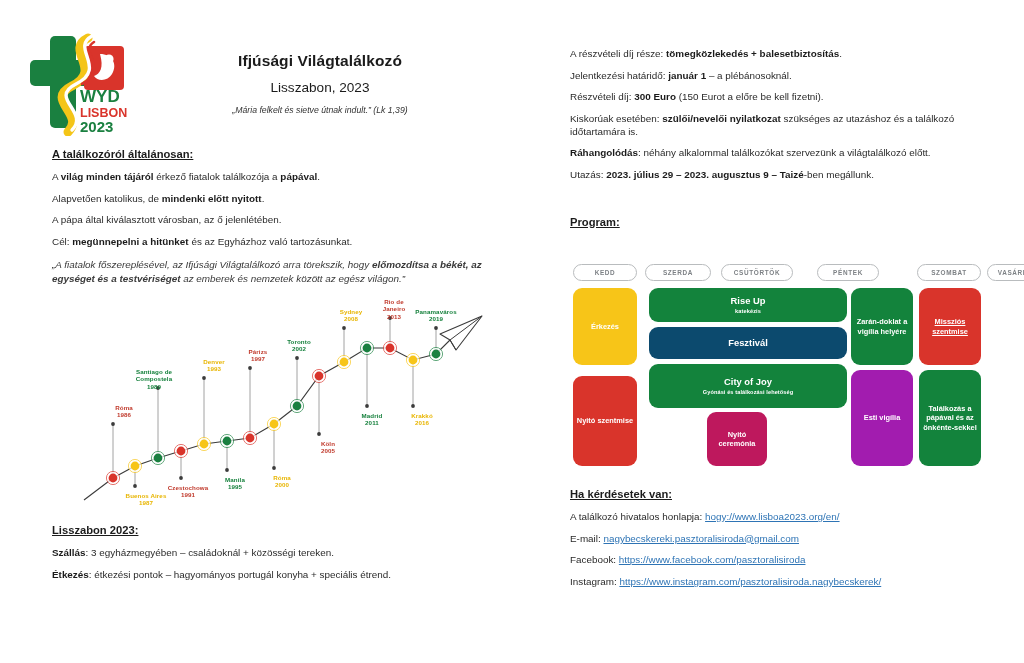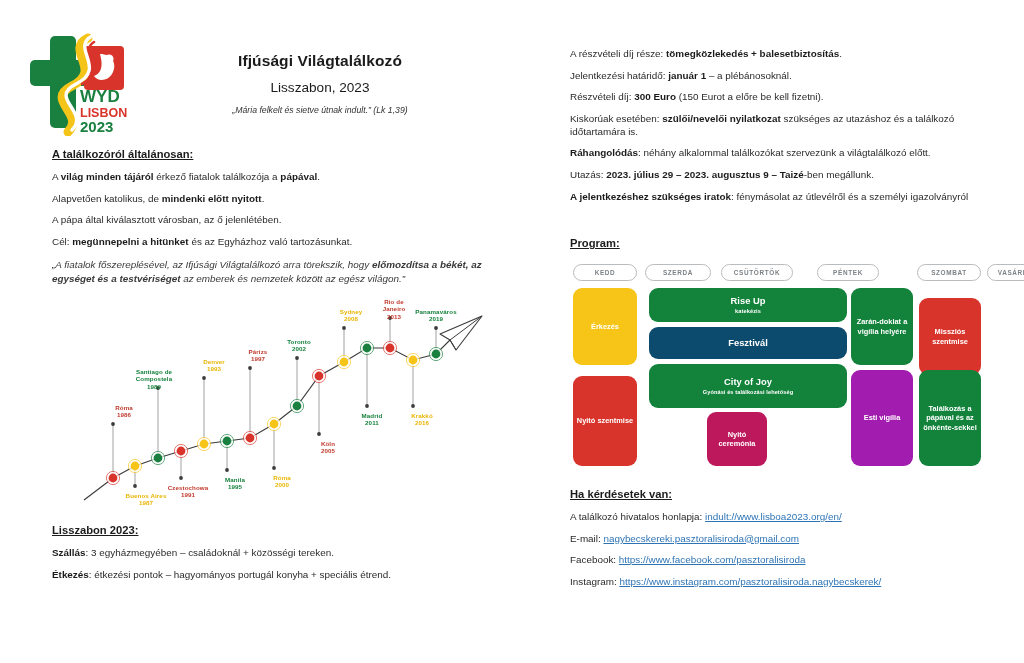--- a/index.html
+++ b/index.html
@@ -197,21 +197,20 @@
   </div>
 
   <div class="col-right">
     <div id="detail-rows">
         <div class="p">A részvételi díj része: <b>tömegközlekedés + balesetbiztosítás</b>.</div>
         <div class="p">Jelentkezési határidő: <b>január 1</b> – a plébánosoknál.</div>
         <div class="p">Részvételi díj: <b>300 Euro</b> (150 Eurot a előre be kell fizetni).</div>
         <div class="p">Kiskorúak esetében: <b>szülői/nevelői nyilatkozat</b> szükséges az utazáshoz és a találkozó időtartamára is.</div>
         <div class="p"><b>Ráhangolódás</b>: néhány alkalommal találkozókat szervezünk a világtalálkozó előtt.</div>
         <div class="p">Utazás: <b>2023. július 29 – 2023. augusztus 9 – Taizé</b>-ben megállunk.</div>
-        <div class="p"><b>A jelentkezéshez szükséges iratok</b>: fénymásolat az útlevélről és a személyi igazolványról</div>
       </div>
     <div class="hdg" style="margin-top:34px">Program:</div>
   </div>
 
   <div class="prog-wrap">
     <div class="daybar" id="daybar">
         <div class="daypill" style="left: 4px; width: 64px;">KEDD</div>
         <div class="daypill" style="left: 76px; width: 66px;">SZERDA</div>
         <div class="daypill" style="left: 152px; width: 72px;">CSÜTÖRTÖK</div>
         <div class="daypill" style="left: 248px; width: 62px;">PÉNTEK</div>
@@ -238,32 +237,32 @@
         </div>
         <div class="blk" style="left: 138px; top: 126px; width: 60px; height: 54px; background: #be185d;">
           <div>Nyitó ceremónia</div>
         </div>
         <div class="blk" style="left: 282px; top: 2px; width: 62px; height: 77px; background: rgb(19, 131, 60);">
           <div>Zarán-doklat a vigília helyére</div>
         </div>
         <div class="blk" style="left: 282px; top: 84px; width: 62px; height: 96px; background: #a21caf;">
           <div>Esti vigília</div>
         </div>
-        <div class="blk" style="left: 350px; top: 12px; width: 62px; height: 77px; background: rgb(217, 52, 43);">
+        <div class="blk" style="left: 350px; top: 2px; width: 62px; height: 77px; background: rgb(217, 52, 43); text-decoration: underline;">
           <div>Missziós szentmise</div>
         </div>
         <div class="blk" style="left: 350px; top: 84px; width: 62px; height: 96px; background: rgb(19, 131, 60);">
           <div>Találkozás a pápával és az önkénte-sekkel</div>
         </div>
       </div>
   </div>
 
   <div class="contact">
     <div class="hdg">Ha kérdésetek van:</div>
     <div id="contact-rows">
-        <div class="p"><span>A találkozó hivatalos honlapja: </span><a class="link" href="#">indult://www.lisboa2023.org/en/</a></div>
+        <div class="p"><span>A találkozó hivatalos honlapja: </span><a class="link" href="#">hogy://www.lisboa2023.org/en/</a></div>
         <div class="p"><span>E-mail: </span><a class="link" href="#">nagybecskereki.pasztoralisiroda@gmail.com</a></div>
         <div class="p"><span>Facebook: </span><a class="link" href="#">https://www.facebook.com/pasztoralisiroda</a></div>
         <div class="p"><span>Instagram: </span><a class="link" href="#">https://www.instagram.com/pasztoralisiroda.nagybecskerek/</a></div>
       </div>
   </div>
 
 </div>
 
 </body></html>

